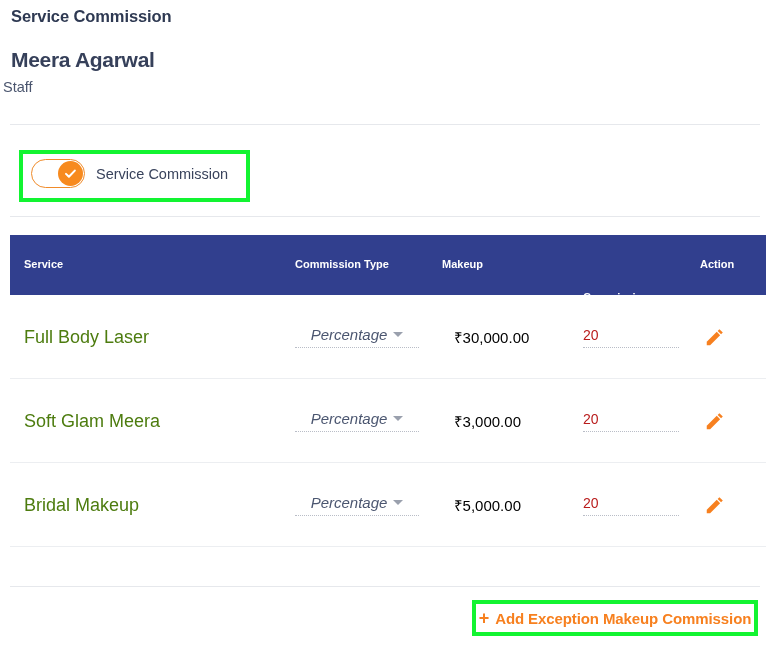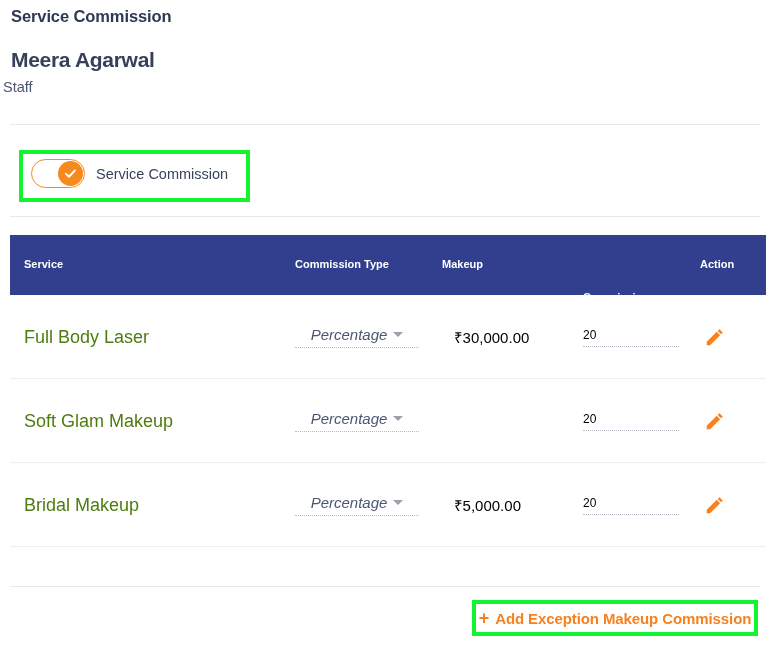--- a/index.html
+++ b/index.html
@@ -183,22 +183,22 @@
     margin-left: 6px;
     flex: none;
   }
 
   
   .num-input {
     position: relative;
     width: 96px;
     padding-bottom: 4px;
     border-bottom: 1px dotted #b9bdc7;
-    font-size: 12px;
-    color: #000000;
+    font-size: 14px;
+    color: #b91c1c;
     cursor: text;
   }
 
   .edit-btn {
     width: 30px;
     height: 30px;
     display: flex;
     align-items: center;
     justify-content: center;
     cursor: pointer;
@@ -295,27 +295,28 @@
             <svg width="22" height="22" viewBox="0 0 24 24" aria-hidden="true">
               <path d="M3 17.3 L3 21 L6.7 21 L17.6 10.1 L13.9 6.4 Z" fill="#f7801f"></path>
               <path d="M20.5 7.2 L16.8 3.5 L14.9 5.4 L18.6 9.1 Z" fill="#f7801f"></path>
             </svg>
           </span>
         </button>
       </div>
     </div>
 
     <div class="row">
-      <div class="cell c-service">Soft Glam Makeup</div>
+      <div class="cell c-service">Soft Glam Meera</div>
       <div class="cell c-type">
         <div class="select">
           <span class="select-value">Percentage</span>
           <span class="caret"></span>
         </div>
       </div>
+      <div class="cell c-charges">₹3,000.00</div>
       <div class="cell c-commission">
         <div class="num-input">20</div>
       </div>
       <div class="cell c-action">
         <button class="edit-btn">
           <span>
             <svg width="22" height="22" viewBox="0 0 24 24" aria-hidden="true">
               <path d="M3 17.3 L3 21 L6.7 21 L17.6 10.1 L13.9 6.4 Z" fill="#f7801f"></path>
               <path d="M20.5 7.2 L16.8 3.5 L14.9 5.4 L18.6 9.1 Z" fill="#f7801f"></path>
             </svg>

